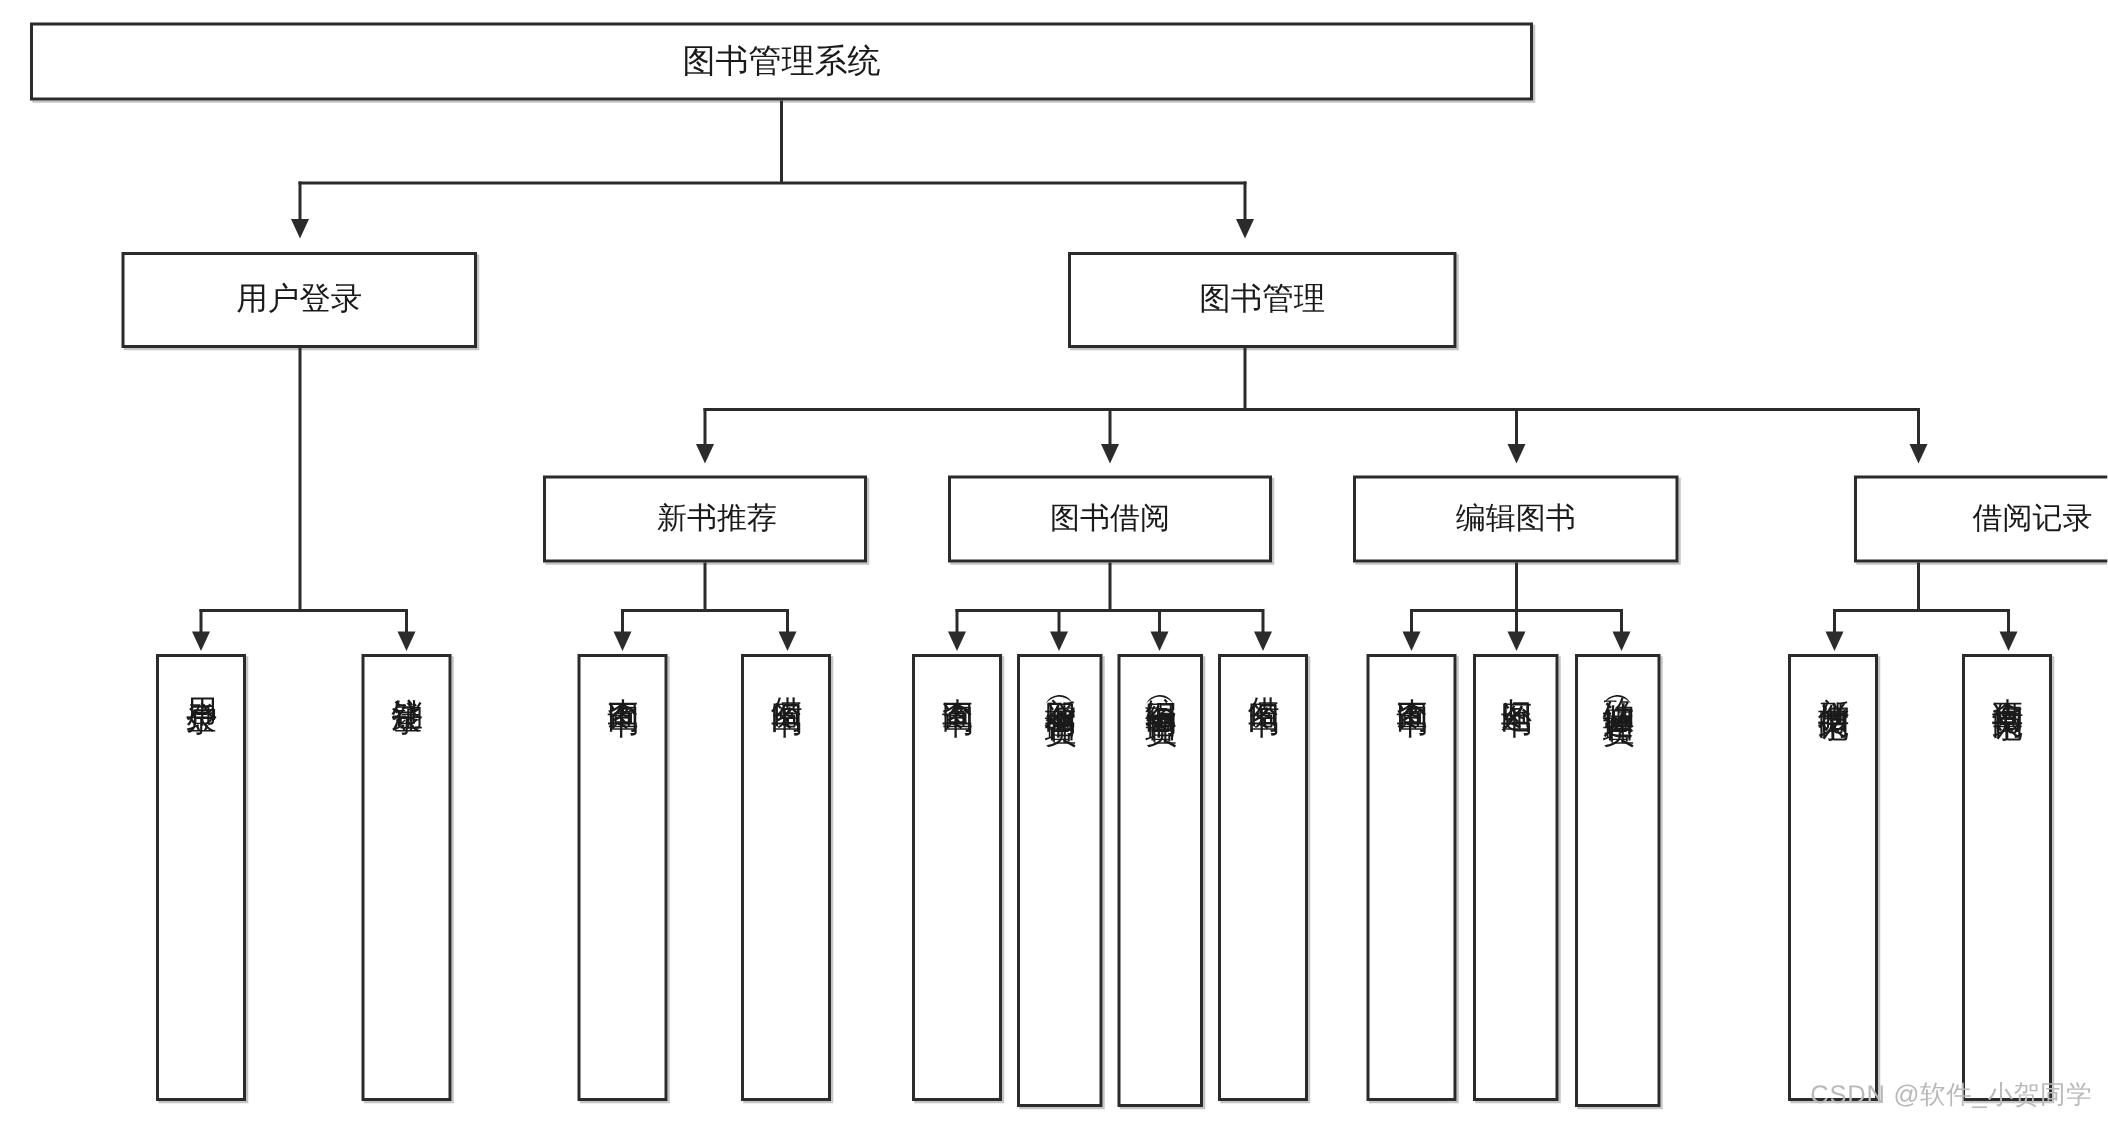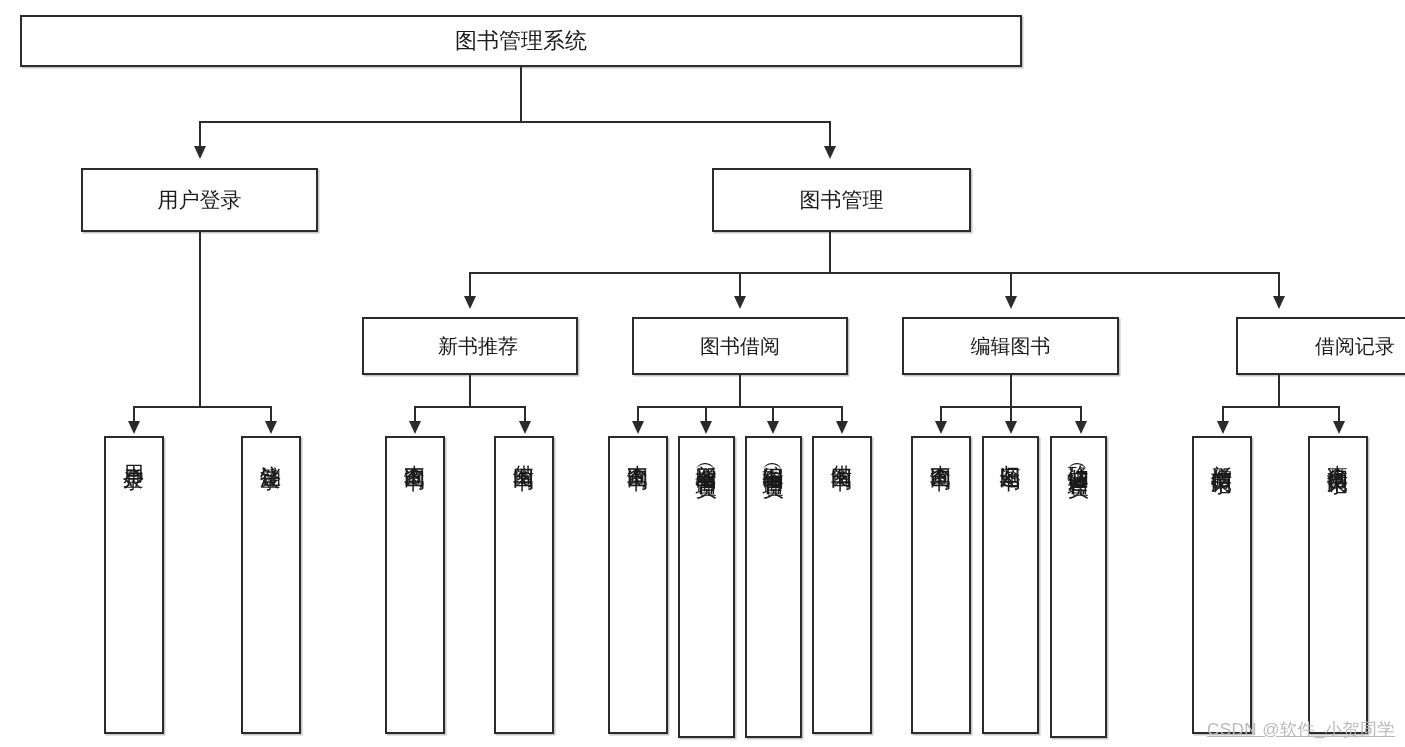--- a/index.html
+++ b/index.html
@@ -75,21 +75,20 @@
   
   #watermark {
     position: absolute;
     right: 10px;
     bottom: 6px;
     font-size: 17px;
     color: #b9b9b9;
     letter-spacing: 0.5px;
     white-space: nowrap;
     user-select: none;
-    text-decoration: underline;
   }
 </style>
 </head>
 <body>
 
 <div id="canvas">
 
   <div class="node root" style="left:20px; top:15px; width:1002px; height:52px;">
     <span class="label">图书管理系统</span>
   </div>

